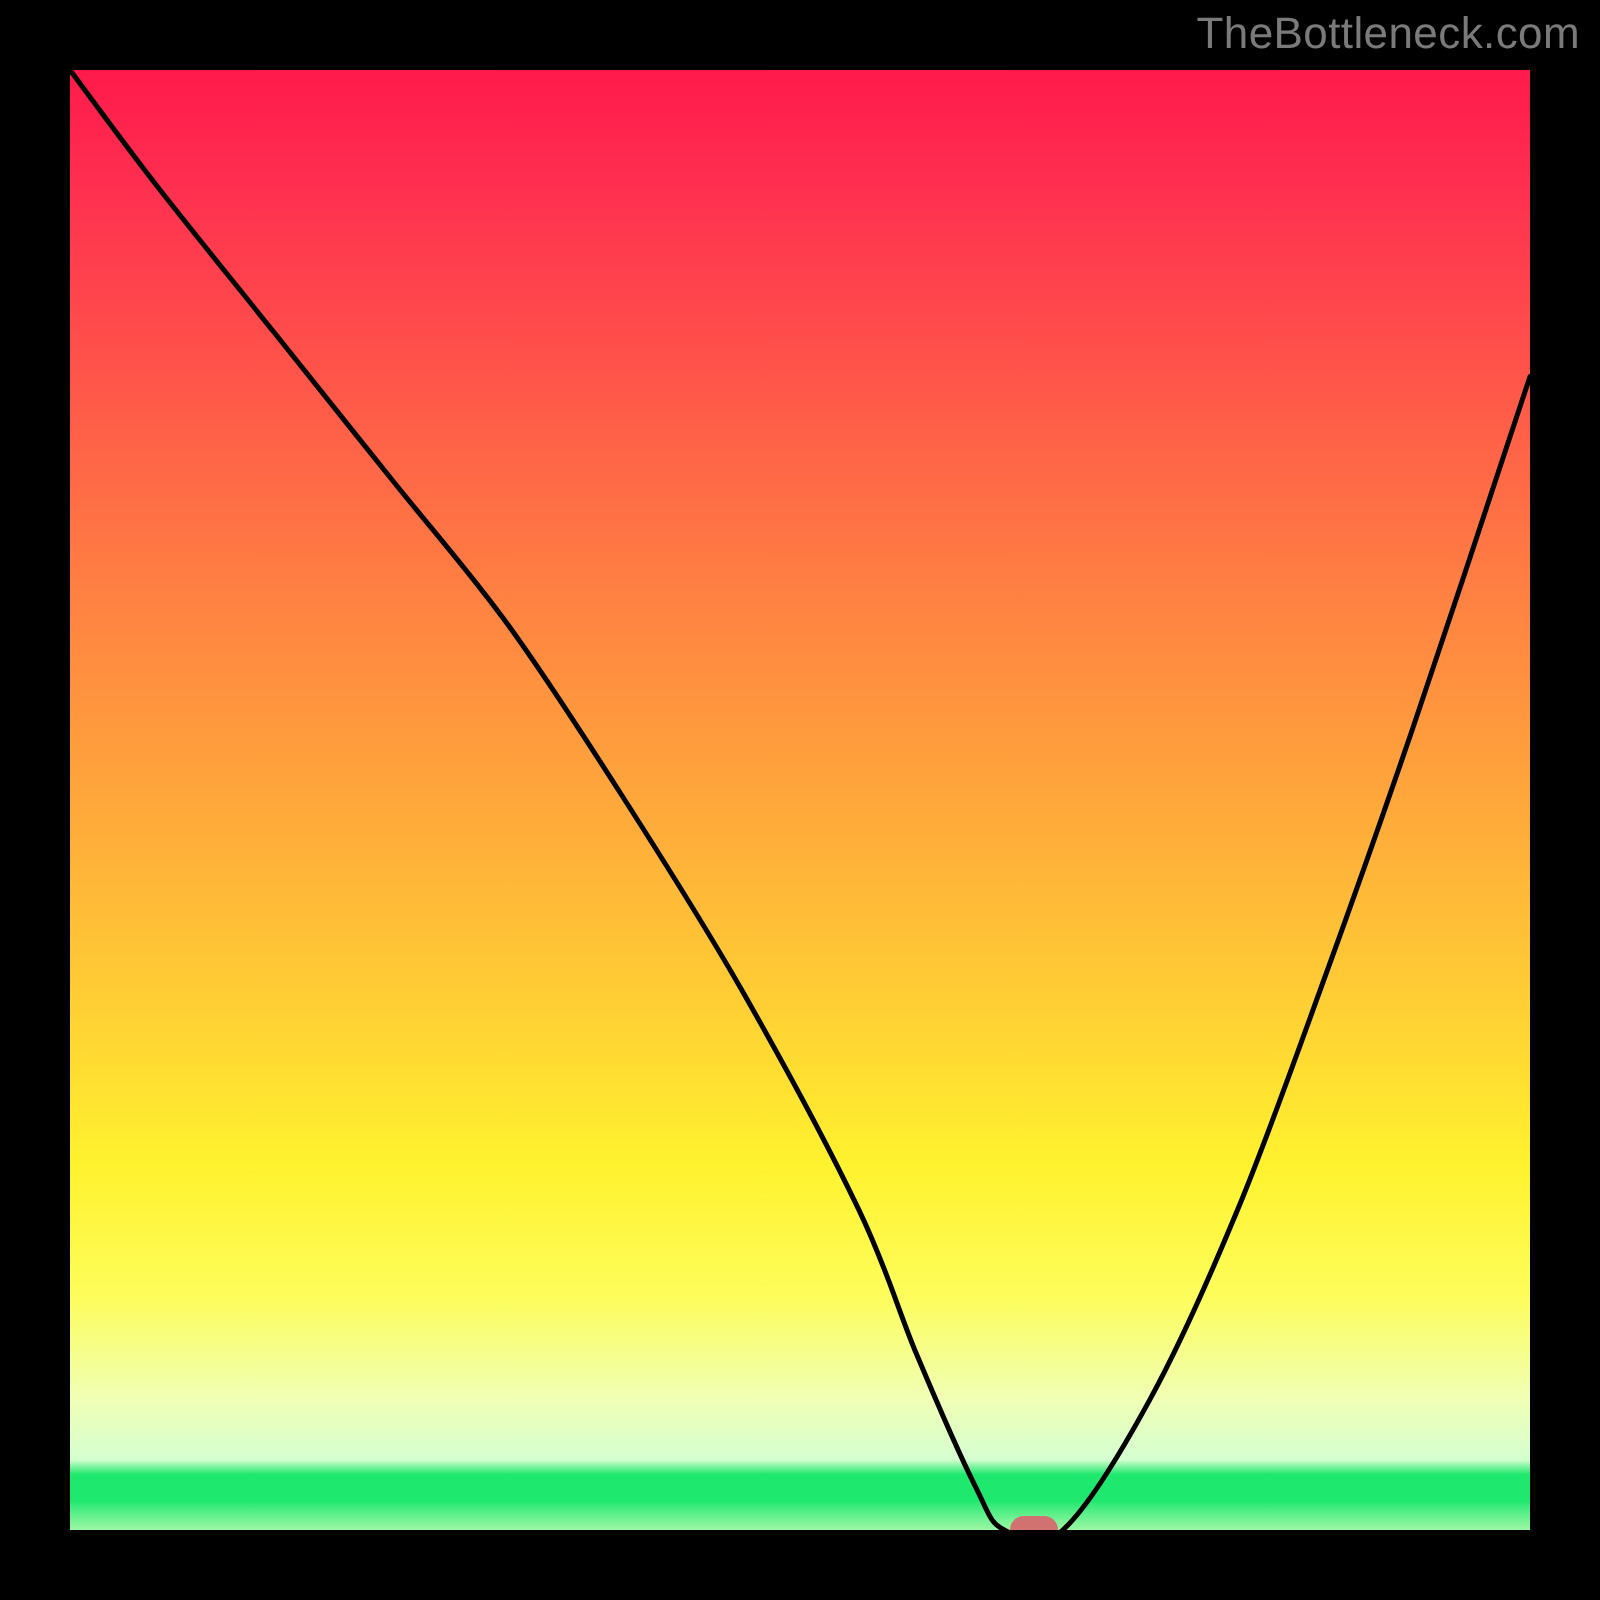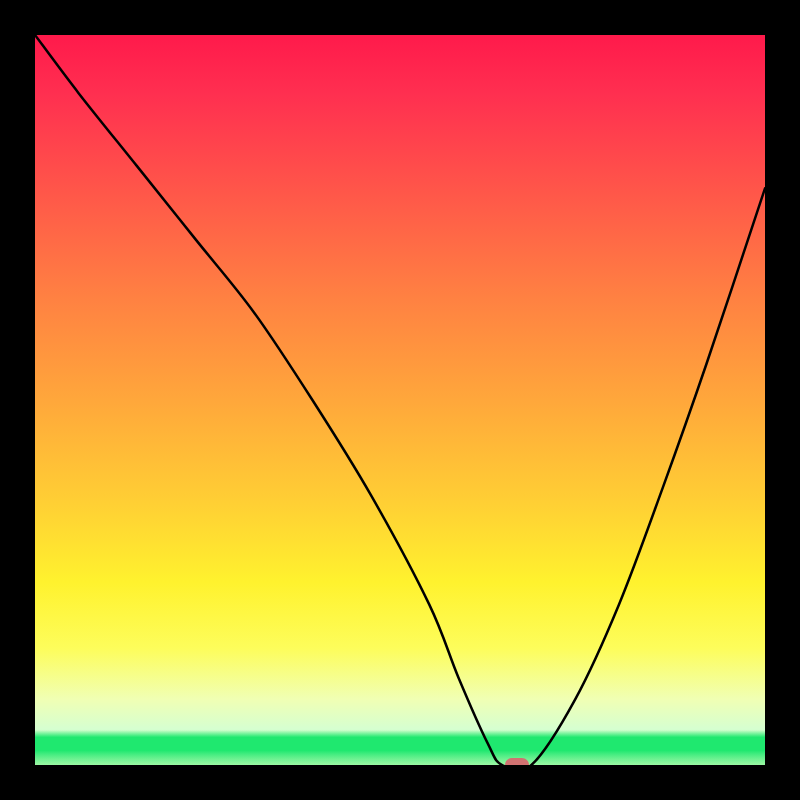--- a/index.html
+++ b/index.html
@@ -73,20 +73,21 @@
     opacity: 0.95;
     z-index: 4;
     transform: translate(-50%, -50%);
   }
 </style>
 </head>
 <body>
 
 <div class="frame">
 
+  <div class="watermark">TheBottleneck.com</div>
 
   <div class="plot-area">
     <div class="gradient"></div>
 
     <div class="marker" id="min-marker" style="left: 481.8px; top: 730px; background: rgb(213, 106, 111);"></div>
 
     <svg class="curve" viewBox="0 0 730 730" preserveAspectRatio="none">
       <path id="curve-path" d="M 0 0 C 7.3 9.733333333333329, 26.766666666666662 36.49999999999996, 43.8 58.39999999999998 C 60.83333333333333 80.3, 82.73333333333333 107.06666666666676, 102.2 131.4000000000001 C 121.66666666666667 155.73333333333343, 141.13333333333333 180.06666666666666, 160.6 204.39999999999998 C 180.06666666666666 228.7333333333333, 199.53333333333333 250.6333333333333, 219 277.4 C 238.46666666666667 304.16666666666663, 257.9333333333333 334.5833333333333, 277.4 365 C 296.8666666666667 395.4166666666667, 316.3333333333333 425.8333333333333, 335.8 459.9 C 355.2666666666667 493.96666666666664, 379.6 538.9833333333333, 394.20000000000005 569.4 C 408.80000000000007 599.8166666666666, 413.66666666666663 619.2833333333333, 423.4 642.4 C 433.1333333333333 665.5166666666667, 445.3 693.5, 452.6 708.1 C 459.90000000000003 722.7, 459.9 726.35, 467.2 730 C 474.5 733.65, 484.23333333333335 740.95, 496.40000000000003 730 C 508.5666666666667 719.05, 525.6 691.0666666666666, 540.2 664.3 C 554.8000000000001 637.5333333333333, 569.4 604.6833333333333, 584 569.4 C 598.6 534.1166666666667, 613.1999999999999 492.75, 627.8 452.6 C 642.4 412.45000000000005, 654.5666666666667 378.38333333333327, 671.6 328.49999999999994 C 688.6333333333333 278.6166666666666, 720.2666666666667 182.49999999999994, 730 153.29999999999995" fill="none" stroke="#000" stroke-width="2.5" stroke-linejoin="round" stroke-linecap="round"></path>
     </svg>
   </div>

